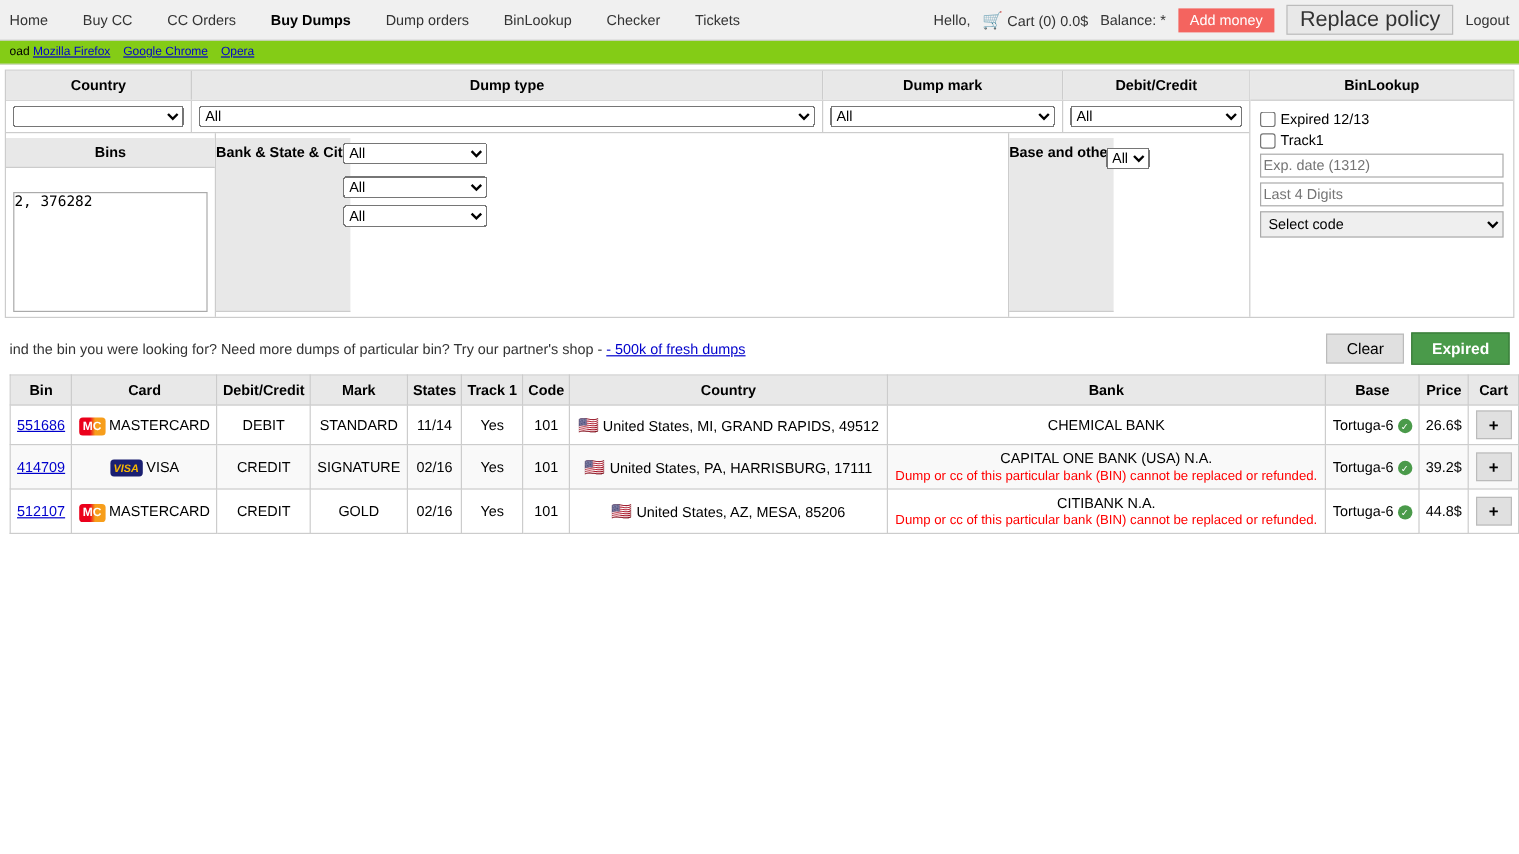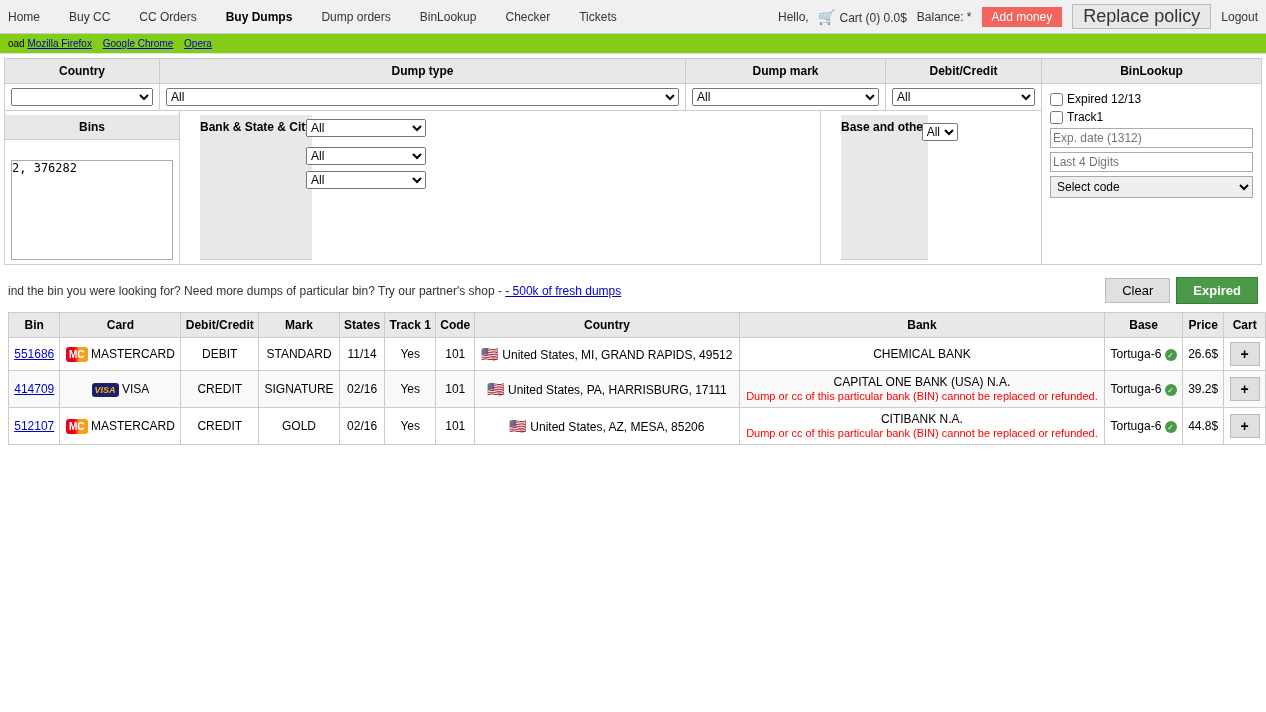--- a/index.html
+++ b/index.html
@@ -190,21 +190,20 @@
     .filter-main-row1 {
       display: flex;
       border-bottom: 1px solid #ccc;
     }
     .filter-main-row2 {
       display: flex;
       border-bottom: 1px solid #ccc;
     }
     .filter-main-row3 {
       display: flex;
-      gap: 20px;
     }
     .fcell {
       border-right: 1px solid #ccc;
       padding: 4px 6px;
     }
     .fcell:last-child { border-right: none; }
     .fcell.hdr {
       background: #e8e8e8;
       font-weight: bold;
       text-align: center;

